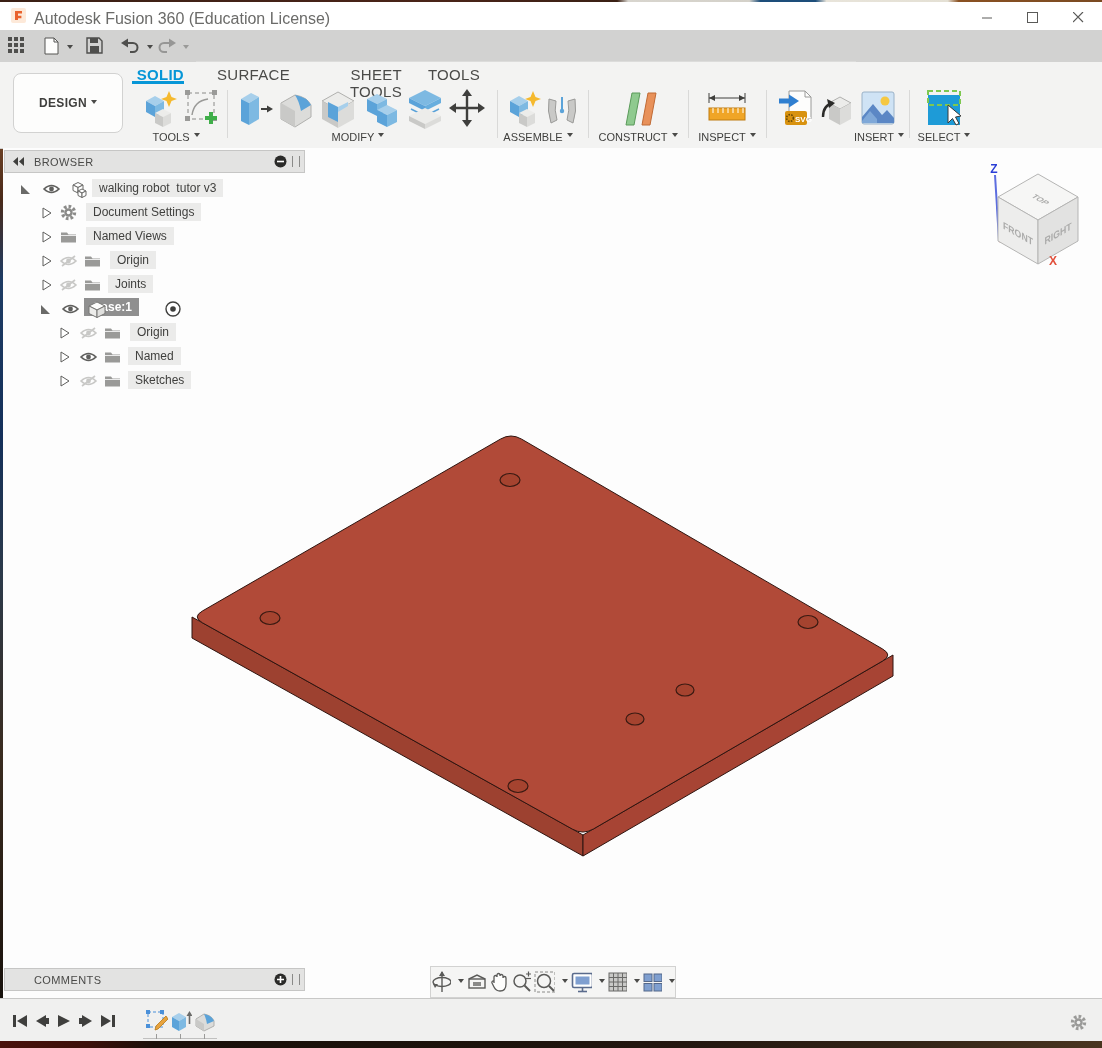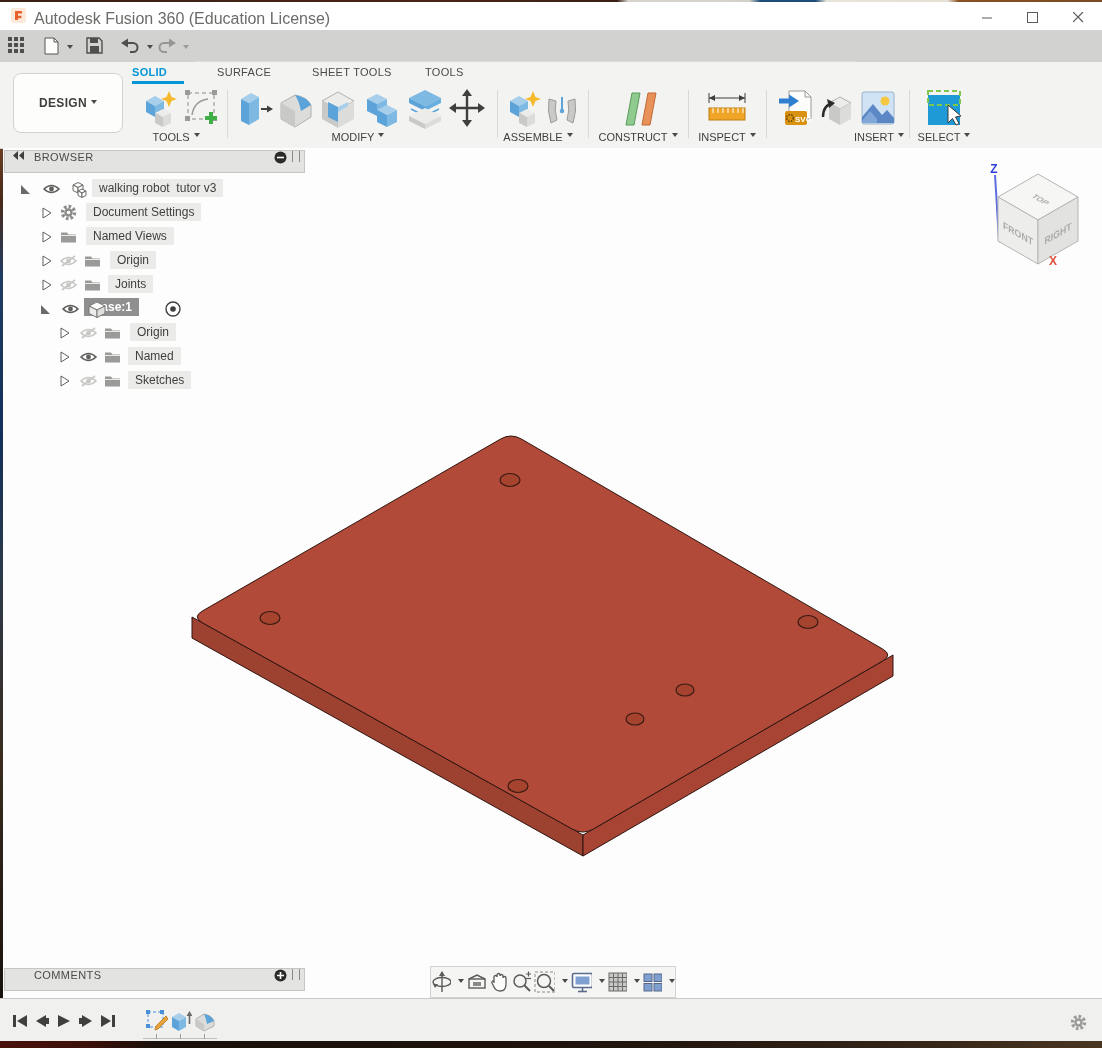--- a/index.html
+++ b/index.html
@@ -21,29 +21,29 @@
   .toolbar{left:0;top:30px;width:1102px;height:32px;background:#d2d2d1;border-bottom:1px solid #c2c2c1}
   .tabstrip{left:196px;top:31px;width:660px;height:31px;background:#dcdcdb}
   .tabtitle{font-size:12px;color:#4a4a48;white-space:pre}
   .plusbtn{left:858px;top:33px;width:28px;height:27px;background:#b3b3b2;display:flex;align-items:center;justify-content:center}
   .avatar{left:1061px;top:32px;width:28px;height:28px;border-radius:50%;background:#fdfdfc;
           display:flex;align-items:center;justify-content:center;font-size:11px;color:#5a5a58}
   
   .ribbon{left:0;top:62px;width:1102px;height:86px;background:#f3f3f2;border-bottom:1px solid #d0d0cf}
   .design-btn{left:13px;top:11px;width:108px;height:58px;background:#fdfdfc;border:1px solid #d2d2d1;border-radius:8px;
       display:flex;align-items:center;justify-content:center;font-size:12px;font-weight:bold;color:#3f3f3d;letter-spacing:.3px}
-  .rtab{top:4px;height:16px;font-size:11px;color:#4a4a48;letter-spacing:.3px;text-align:left}
+  .rtab{top:4px;height:16px;font-size:15px;color:#4a4a48;letter-spacing:.3px;text-align:right}
   .rtab.active{color:var(--accent-blue,#0696d7);font-weight:bold}
   .rtab-underline{top:19px;height:3px;background:var(--accent-blue,#0696d7)}
   .rsep{top:28px;width:1px;height:48px;background:#d9d9d8}
   .rlabel{top:69px;height:13px;font-size:11px;color:#3f3f3d;text-align:center;white-space:nowrap}
   .caret{display:inline-block;width:0;height:0;border:3px solid transparent;border-top:4px solid #4a4a48;margin-left:4px;vertical-align:1px}
   .caret.lite{border-top-color:#9a9a98}
   
-  .panelbar{background:#e3e3e2;border:1px solid #c6c6c5;display:flex;align-items:flex-start;font-size:11px;color:#4a4a48;letter-spacing:.4px}
+  .panelbar{background:#e3e3e2;border:1px solid #c6c6c5;display:flex;align-items:center;font-size:11px;color:#4a4a48;letter-spacing:.4px}
   .grip{width:6px;height:11px;border-left:1px solid #8a8a88;border-right:1px solid #8a8a88;margin-left:5px}
   .trow{position:absolute;height:22px;display:flex;align-items:center}
   .chip{background:#ebebea;padding:2px 7px;font-size:12px;color:#3f3f3d;white-space:pre}
   .chip.sel{background:var(--selection-gray,#8f8f8f);color:#fff;font-weight:bold}
   
   .navbar{left:430px;top:966px;width:244px;height:30px;background:#f5f5f4;border:1px solid #d2d2d1;
           display:flex;align-items:center;justify-content:center;gap:3px}
   .timeline{left:0;top:998px;width:1102px;height:42px;background:#f0f0ef;border-top:1px solid #c8c8c7}
   .pbtn{position:absolute;top:14px;width:18px;height:16px}
   .tickline{position:absolute;left:143px;top:39px;width:74px;height:1px;background:#c0c0bf}

